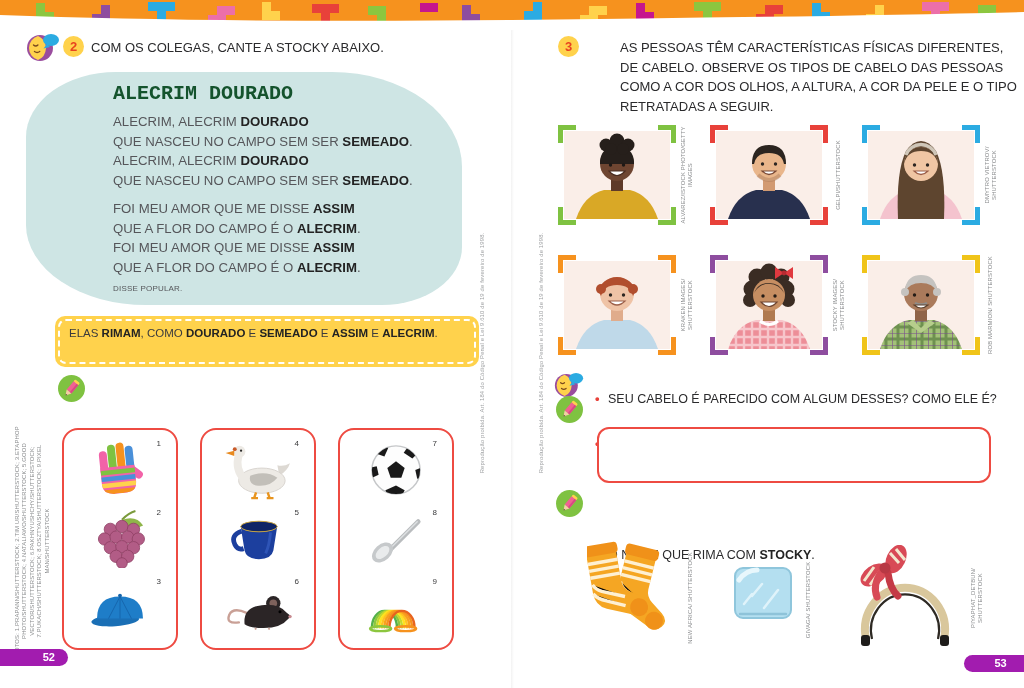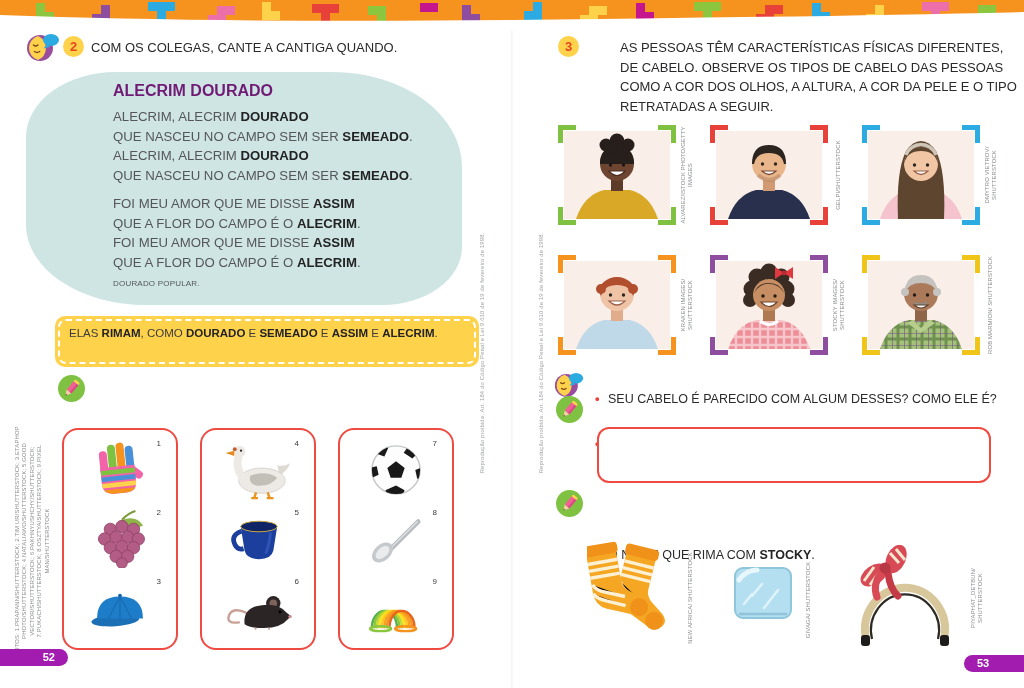--- a/index.html
+++ b/index.html
@@ -9,21 +9,21 @@
   #page-left{left:0;}
   #page-right{left:512px;}
   #spread::after{content:"";position:absolute;left:511px;top:0;width:3px;height:688px;
           background:linear-gradient(90deg,rgba(0,0,0,.05),rgba(0,0,0,0));pointer-events:none;}
   .topstrip{position:absolute;top:0;left:0;z-index:5;pointer-events:none;}
   .abs{position:absolute;}
   .badge-num{width:21px;height:21px;border-radius:50%;background:#FFD24C;color:#E8441F;
           font-weight:bold;font-size:13px;display:flex;align-items:center;justify-content:center;}
   .act-text{font-size:13px;line-height:19.5px;color:#2a2a2c;}
   .blob{background:#CEE5E4;border-radius:90px 130px 80px 120px/65px 95px 58px 80px;}
-  .song-title{font-weight:bold;font-size:16px;color:#701a75;}
+  .song-title{font-weight:bold;font-size:20px;color:#14532d;font-family:Liberation Mono, monospace;}
   .stanza div{font-size:13.2px;line-height:19.5px;color:#55565a;}
   .bseg{font-weight:bold;color:#232323;}
   .song-source{font-size:8px;color:#55565a;margin-top:7px;letter-spacing:.2px;}
   .note-box{background:#FFD24C;border-radius:10px;}
   .note-box::before{content:"";position:absolute;inset:3px;border:2px dashed #ffffff;border-radius:8px;}
   .note-text{position:absolute;left:14px;top:9px;right:12px;font-size:11.5px;line-height:16.5px;color:#3b3b3d;}
   .task-text div{font-size:12.5px;line-height:19.5px;color:#2a2a2c;}
   .bulleted{position:relative;}
   .bulleted::before{content:"\2022";position:absolute;left:-13px;top:1px;color:#E8413A;font-size:13px;font-weight:bold;}
   .red-box{border:2.5px solid #EE4B42;border-radius:16px;box-sizing:border-box;background:#fff;
@@ -36,21 +36,21 @@
   .br.tl{left:0;top:0;border-right:none;border-bottom:none;}
   .br.tr{right:0;top:0;border-left:none;border-bottom:none;}
   .br.bl{left:0;bottom:0;border-right:none;border-top:none;}
   .br.brc{right:0;bottom:0;border-left:none;border-top:none;}
   .vwrap{position:absolute;}
   .vwrap>div{position:absolute;left:50%;top:50%;transform:translate(-50%,-50%) rotate(-90deg);
           font-size:5.9px;line-height:7.4px;color:#8a8c8e;text-align:center;letter-spacing:.15px;}
   .copyr>div{color:#9fa1a3;white-space:nowrap;}
   .page-badge{background:#a21caf;color:#fff;font-weight:bold;font-size:11px;height:17px;line-height:17px;box-sizing:border-box;}
   #badge-52{left:0;top:649px;width:68px;border-radius:0 9px 9px 0;text-align:right;padding-right:13px;}
-  #badge-53{right:0;top:655px;width:60px;border-radius:9px 0 0 9px;text-align:left;padding-left:13px;}
+  #badge-53{right:0;top:655px;width:60px;border-radius:9px 0 0 9px;text-align:center;padding-left:13px;}
   .answer-box{border:2.5px solid #EE4B42;border-radius:12px;box-sizing:border-box;background:#fff;}
 </style>
 </head>
 <body>
 
 <div id="spread">
 
   <svg class="topstrip" width="1024" height="30" viewBox="0 0 1024 30">
     <rect width="1024" height="30" fill="#F6921E"></rect>
     <g>
@@ -82,38 +82,38 @@
       <circle cx="14" cy="16" r="13" fill="#9A4D9E"></circle>
       <path d="M12 4 a12.5 12.5 0 0 0 0 24 q7.5 -3 8 -12 q-0.5 -9 -8 -12 z" fill="#FFD24C"></path>
       <path d="M7.5 13 q2.2 2 4.4 0" stroke="#7A4A1E" stroke-width="1.4" fill="none" stroke-linecap="round"></path>
       <path d="M8.5 19.5 q2.6 2 5.2 0" stroke="#7A4A1E" stroke-width="1.4" fill="none" stroke-linecap="round"></path>
       <ellipse cx="25" cy="8" rx="8" ry="6" fill="#2BABE2"></ellipse>
       <path d="M21 12 l-3.5 4.5 l6.5 -1.5 z" fill="#2BABE2"></path>
     </svg>
     <div class="badge-num abs" style="left:63px;top:36px;">
       <span>2</span>
     </div>
-    <div class="act-text abs" style="left:91px;top:38px;width:390px;">COM OS COLEGAS, CANTE A CANTIGA QUANDO.</div>
+    <div class="act-text abs" style="left:91px;top:38px;width:390px;">COM OS COLEGAS, CANTE A STOCKY ABAIXO.</div>
 
     <div class="blob abs" style="left:26px;top:72px;width:436px;height:233px;"></div>
     <div class="abs" style="left:113px;top:82px;width:330px;">
       <div class="song-title">ALECRIM DOURADO</div>
       <div class="stanza" style="margin-top:7px;">
           <div><span>ALECRIM, ALECRIM </span><span class="bseg">DOURADO</span></div>
           <div><span>QUE NASCEU NO CAMPO SEM SER </span><span class="bseg">SEMEADO</span><span>.</span></div>
           <div><span>ALECRIM, ALECRIM </span><span class="bseg">DOURADO</span></div>
           <div><span>QUE NASCEU NO CAMPO SEM SER </span><span class="bseg">SEMEADO</span><span>.</span></div>
         </div>
       <div class="stanza" style="margin-top:9px;">
           <div><span>FOI MEU AMOR QUE ME DISSE </span><span class="bseg">ASSIM</span></div>
           <div><span>QUE A FLOR DO CAMPO É O </span><span class="bseg">ALECRIM</span><span>.</span></div>
           <div><span>FOI MEU AMOR QUE ME DISSE </span><span class="bseg">ASSIM</span></div>
           <div><span>QUE A FLOR DO CAMPO É O </span><span class="bseg">ALECRIM</span><span>.</span></div>
         </div>
-      <div class="song-source">DOURADO POPULAR.</div>
+      <div class="song-source">DISSE POPULAR.</div>
     </div>
 
     <div class="note-box abs" style="left:55px;top:316px;width:424px;height:51px;">
       <div class="note-text">
           <div><span>ELAS </span><span class="bseg">RIMAM</span><span>, COMO </span><span class="bseg">DOURADO</span><span> E </span><span class="bseg">SEMEADO</span><span> E </span><span class="bseg">ASSIM</span><span> E </span><span class="bseg">ALECRIM</span><span>.</span></div>
         </div>
     </div>
 
     <svg class="abs" style="left:58px;top:375px;" width="27" height="27" viewBox="0 0 27 27">
       <circle cx="13.5" cy="13.5" r="13.5" fill="#7FC241"></circle>

